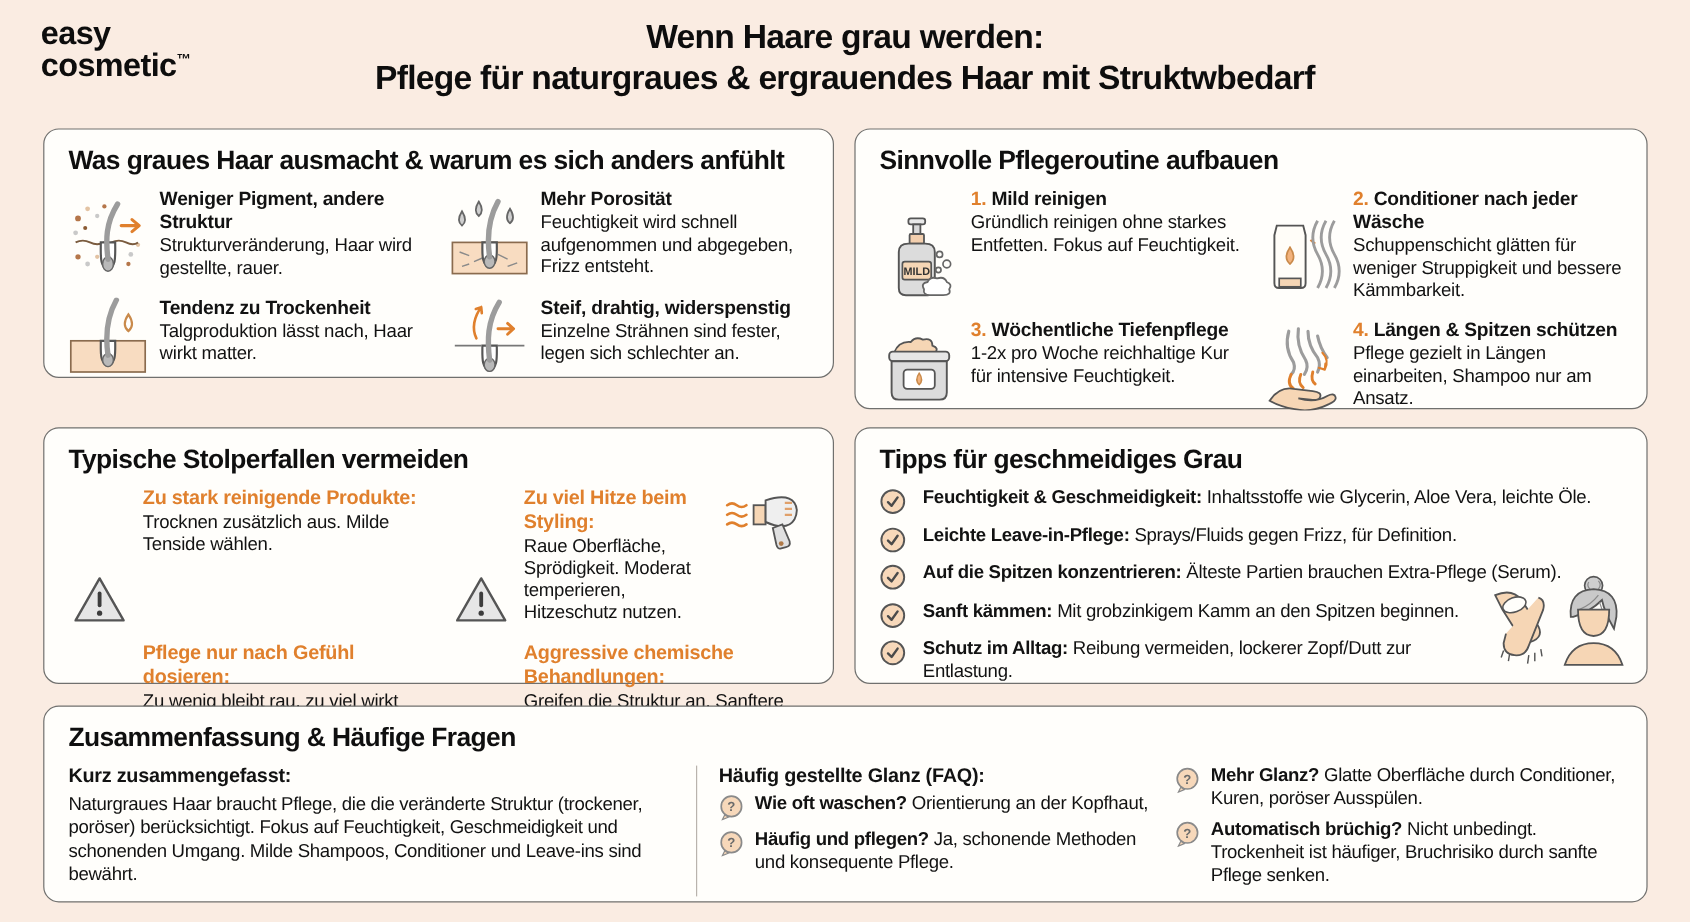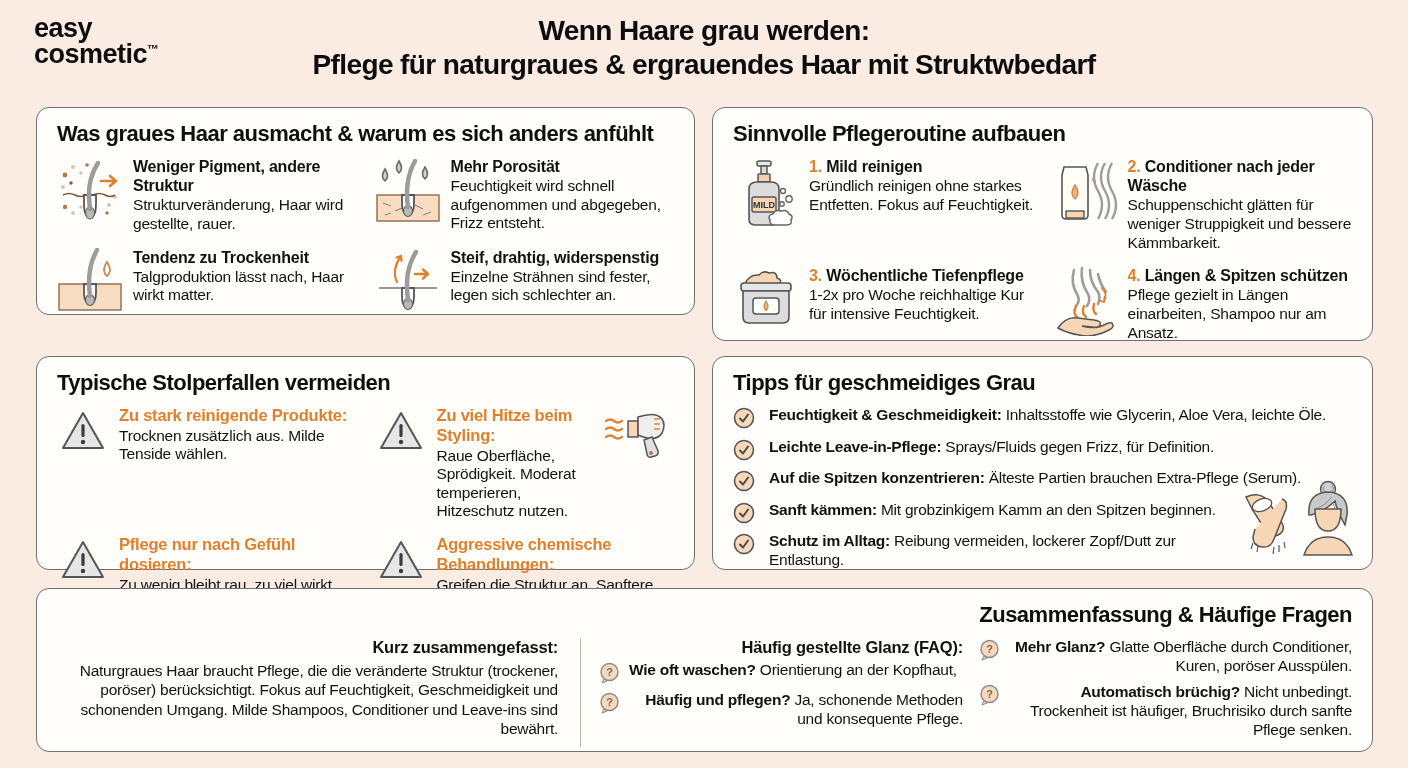--- a/index.html
+++ b/index.html
@@ -26,25 +26,25 @@
     background:#fffefb;
     border:1.5px solid #70706e;
     border-radius:13px;
     padding:13px 20px;
   }
   .card h2 { font-size:22px; font-weight:800; letter-spacing:-0.5px; color:#0f0f0f; margin-bottom:10px; }
   #card1 { left:36px;  top:107px; width:659px;  height:208px; }
   #card2 { left:712px; top:107px; width:661px;  height:234px; }
   #card3 { left:36px;  top:356px; width:659px;  height:214px; }
   #card4 { left:712px; top:356px; width:661px;  height:214px; }
-  #card5 { left:36px;  top:588px; width:1337px; height:164px;text-align:right; }
+  #card5 { left:36px;  top:588px; width:1337px; height:164px; }
 
   .grid2 { display:grid; grid-template-columns:1fr 1fr; column-gap:18px; row-gap:14px; }
   .item { display:flex; gap:10px; }
-  .item .ic { flex:0 0 66px; display:flex; align-items:flex-start; justify-content:center; }
+  .item .ic { flex:0 0 66px; display:flex; align-items:flex-end; justify-content:center; }
   .it  { font-size:16px; font-weight:700; letter-spacing:-0.2px; line-height:1.2; }
   .ib  { font-size:15.5px; letter-spacing:-0.2px; line-height:1.2; margin-top:1px; }
   .num { color:#e0802d; }
 
   
   #card3 .item .ic { flex:0 0 52px; padding-top:4px; }
   #card3 .it { color:#e0802d; font-size:16.5px; }
   .dryer-wrap { position:absolute; right:14px; top:52px; }
 
   

